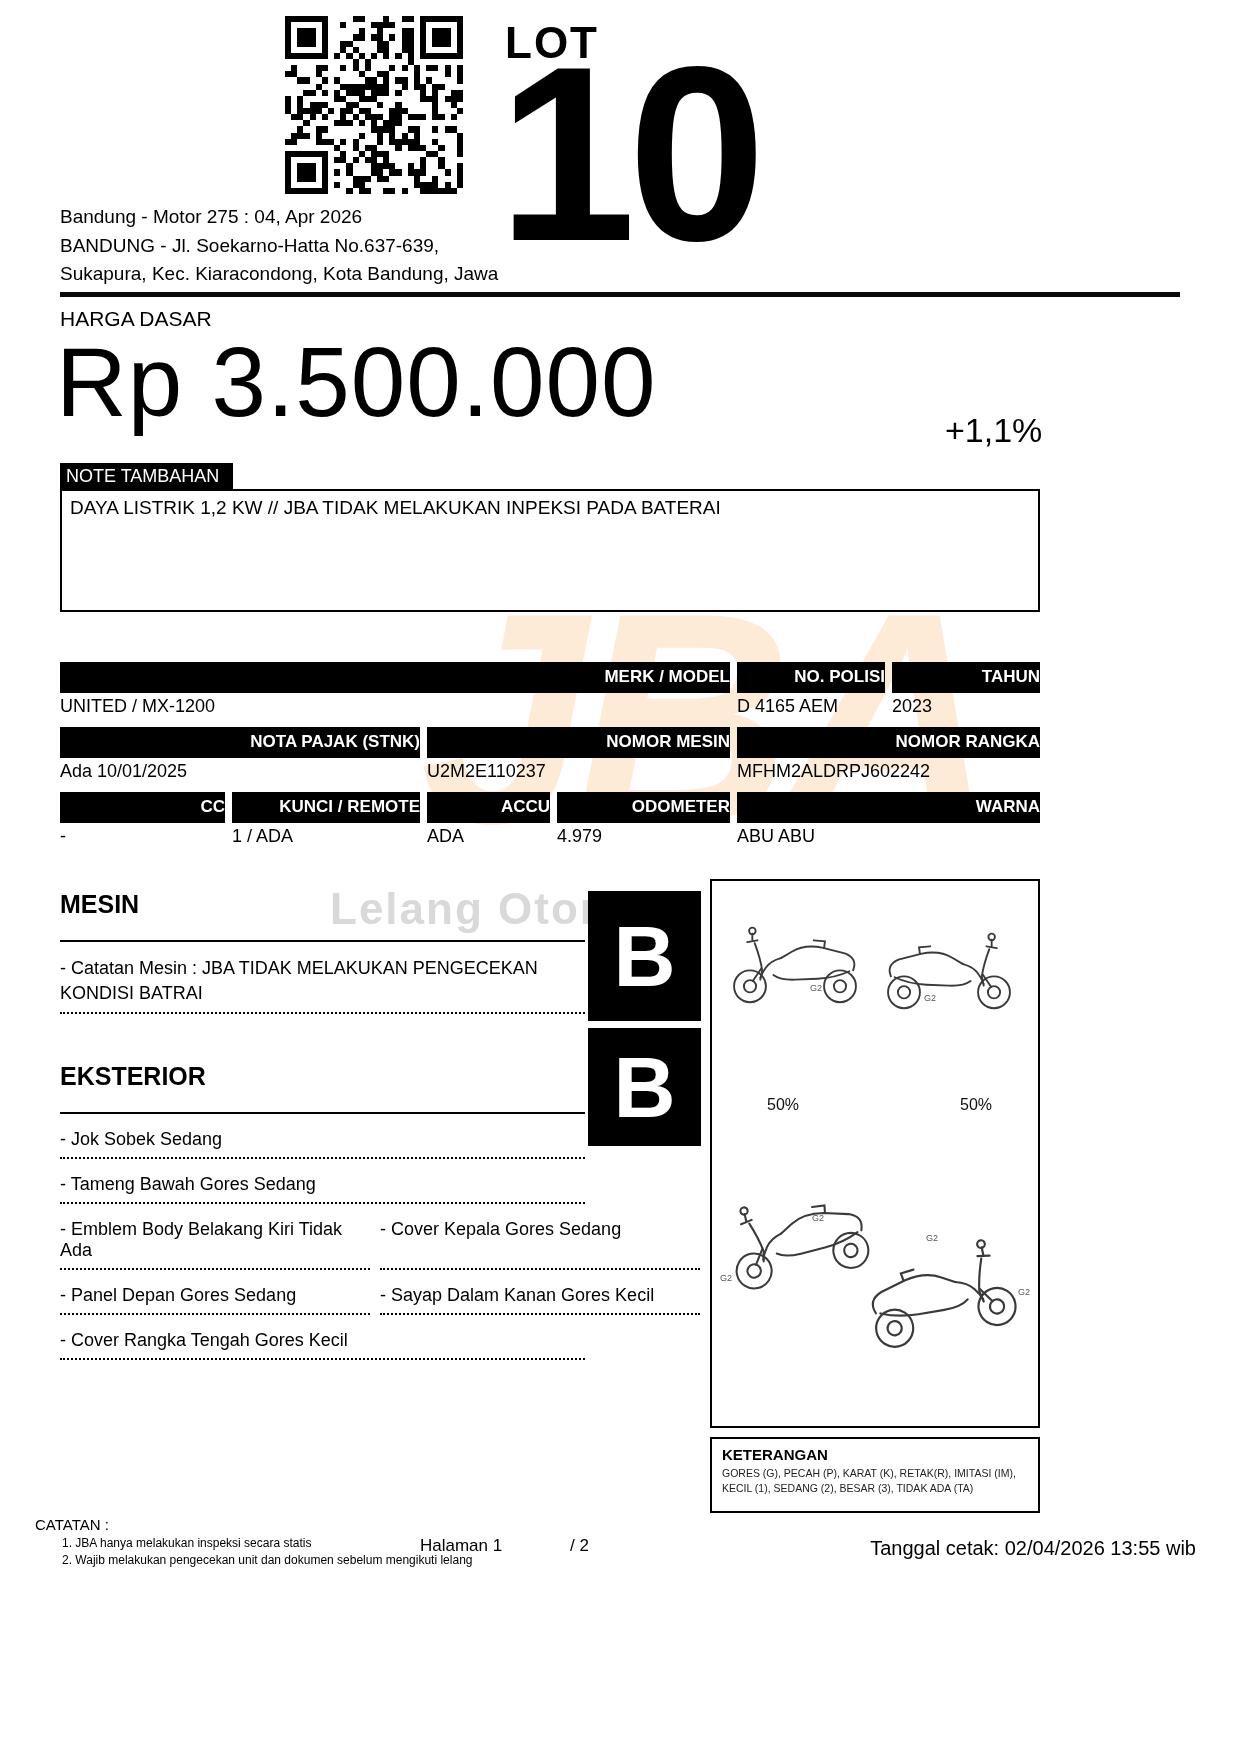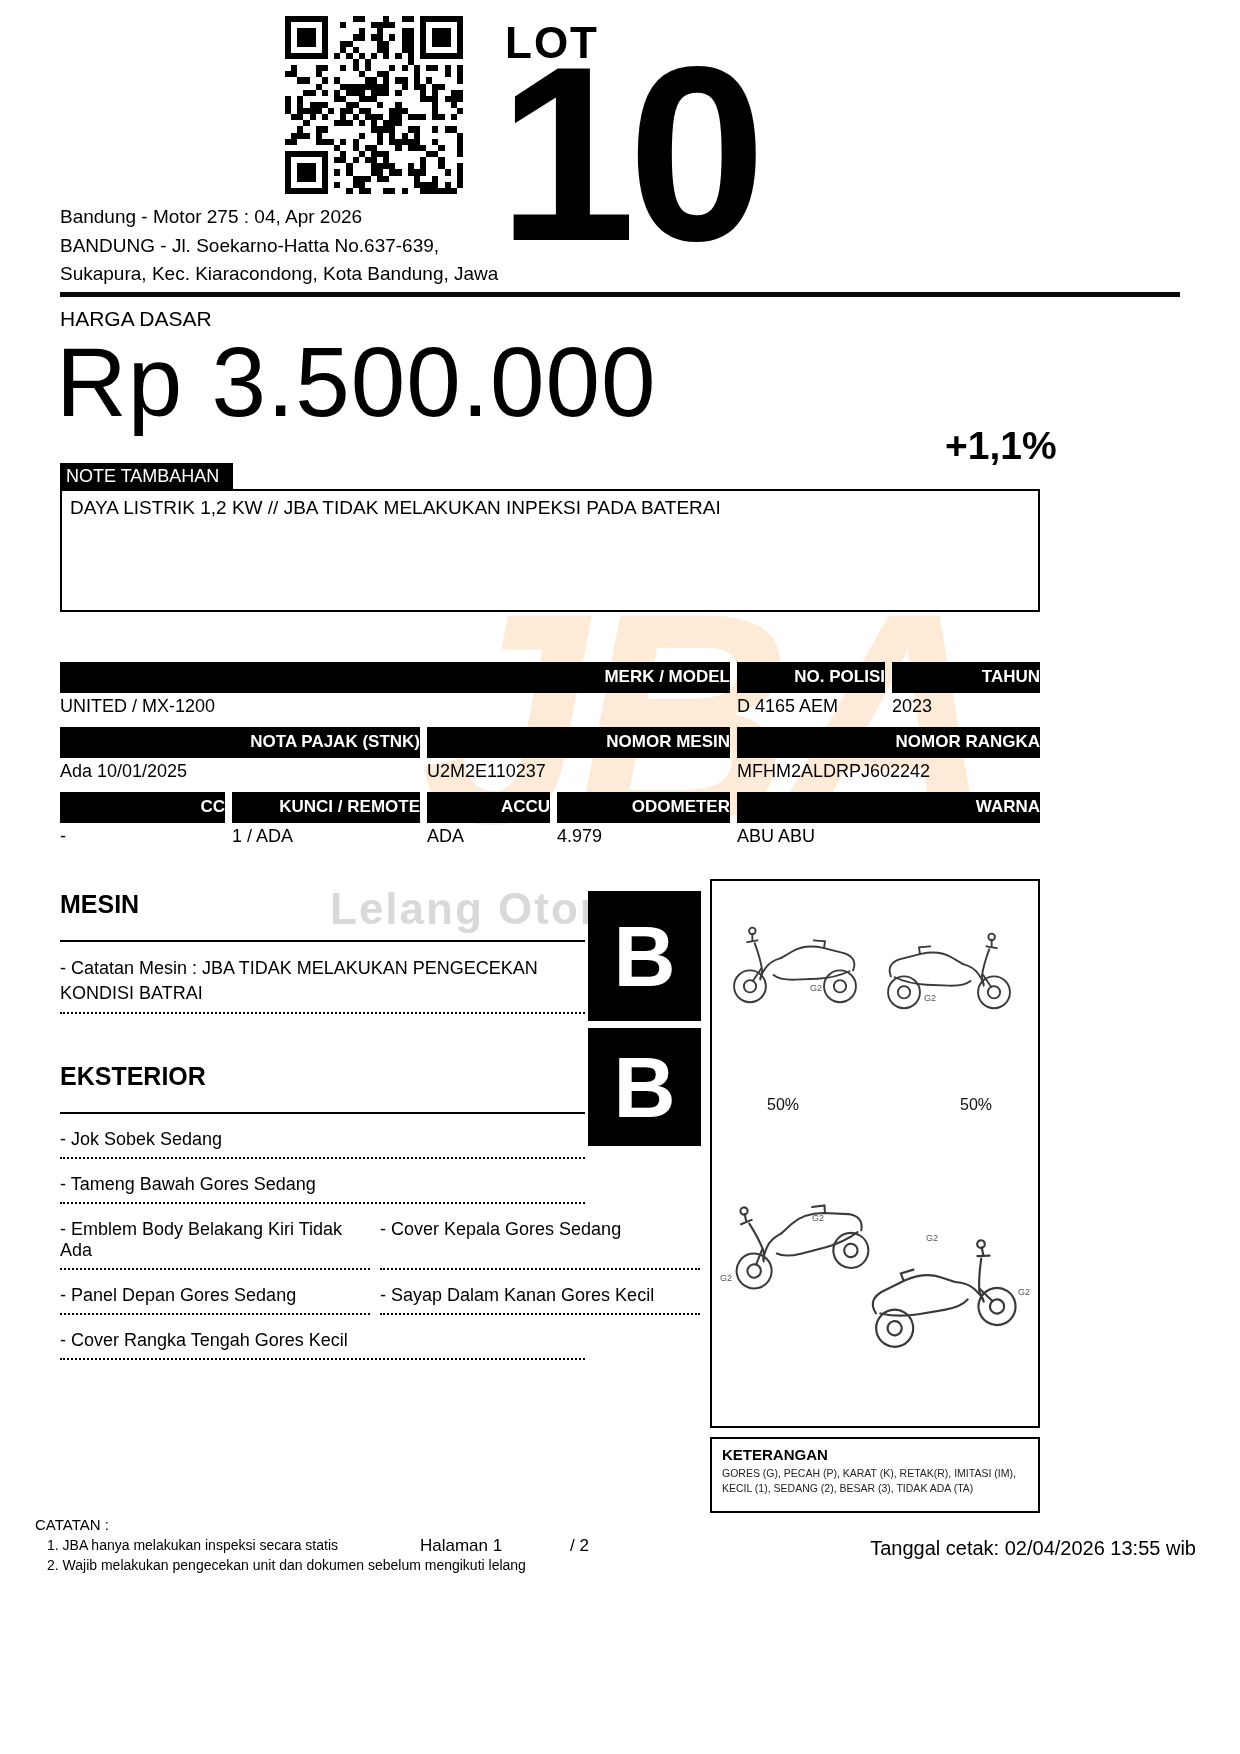--- a/index.html
+++ b/index.html
@@ -17,21 +17,21 @@
   .qr{position:absolute;left:285px;top:16px;width:178px;height:178px}
   .qr svg{width:100%;height:100%}
   .lot-label{position:absolute;left:505px;top:18px;font-size:44px;font-weight:bold;letter-spacing:2px}
   .lot-number{position:absolute;left:498px;top:30px;font-size:248px;font-weight:bold;line-height:1;letter-spacing:-8px}
   .addr{position:absolute;left:60px;top:203px;font-size:19px;line-height:1.5}
 
   .rule{position:absolute;left:60px;top:292px;width:1120px;height:5px;background:#0a0a0a}
 
   .price-label{position:absolute;left:60px;top:307px;font-size:21px}
   .price{position:absolute;left:56px;top:326px;font-size:98px;letter-spacing:1px}
-  .price-change{position:absolute;left:945px;top:424px;font-size:39px;font-weight:bold}
+  .price-change{position:absolute;left:945px;top:411px;font-size:34px;font-weight:normal}
 
   .note-label{position:absolute;left:60px;top:463px;background:#000;color:#fff;font-size:18px;
         font-weight:normal;padding:3px 14px 4px 6px}
   .note-box{position:absolute;left:60px;top:489px;width:980px;height:123px;border:2px solid #000;
         padding:6px 8px;font-size:19px;background:transparent}
 
   
   .vtable{position:absolute;left:60px;top:662px;width:980px}
   .trow{display:flex;gap:7px}
   .th{background:#000;color:#fff;font-weight:bold;font-size:17px;text-align:right;padding:5px 0 6px}
@@ -59,21 +59,21 @@
   .bike{position:absolute}
   .pct{position:absolute;font-size:16px;color:#111}
   .g2{position:absolute;font-size:9px;color:#555}
   .keterangan{position:absolute;left:710px;top:1437px;width:330px;height:76px;border:2px solid #000;
         background:#fff;padding:7px 10px;z-index:1}
   .ket-title{font-size:15px;font-weight:bold;margin-bottom:3px}
   .ket-line{font-size:10.5px;color:#222;line-height:1.45}
 
   
   .catatan{position:absolute;left:35px;top:1516px;font-size:15px}
-  .catatan .items{margin-left:12px;font-size:14px;line-height:1.45;margin-top:2px}
+  .catatan .items{margin-left:27px;font-size:12px;line-height:1.45;margin-top:2px}
   .page-num{position:absolute;left:420px;top:1536px;font-size:17px}
   .page-total{position:absolute;left:570px;top:1536px;font-size:17px}
   .print-date{position:absolute;right:44px;top:1537px;font-size:20px}
 </style>
 </head>
 <body>
 
 <svg width="0" height="0" style="position:absolute">
   <symbol id="scooter" viewBox="0 0 320 200">
     <g fill="none" stroke="#3a3a3a" stroke-width="4" stroke-linecap="round">

